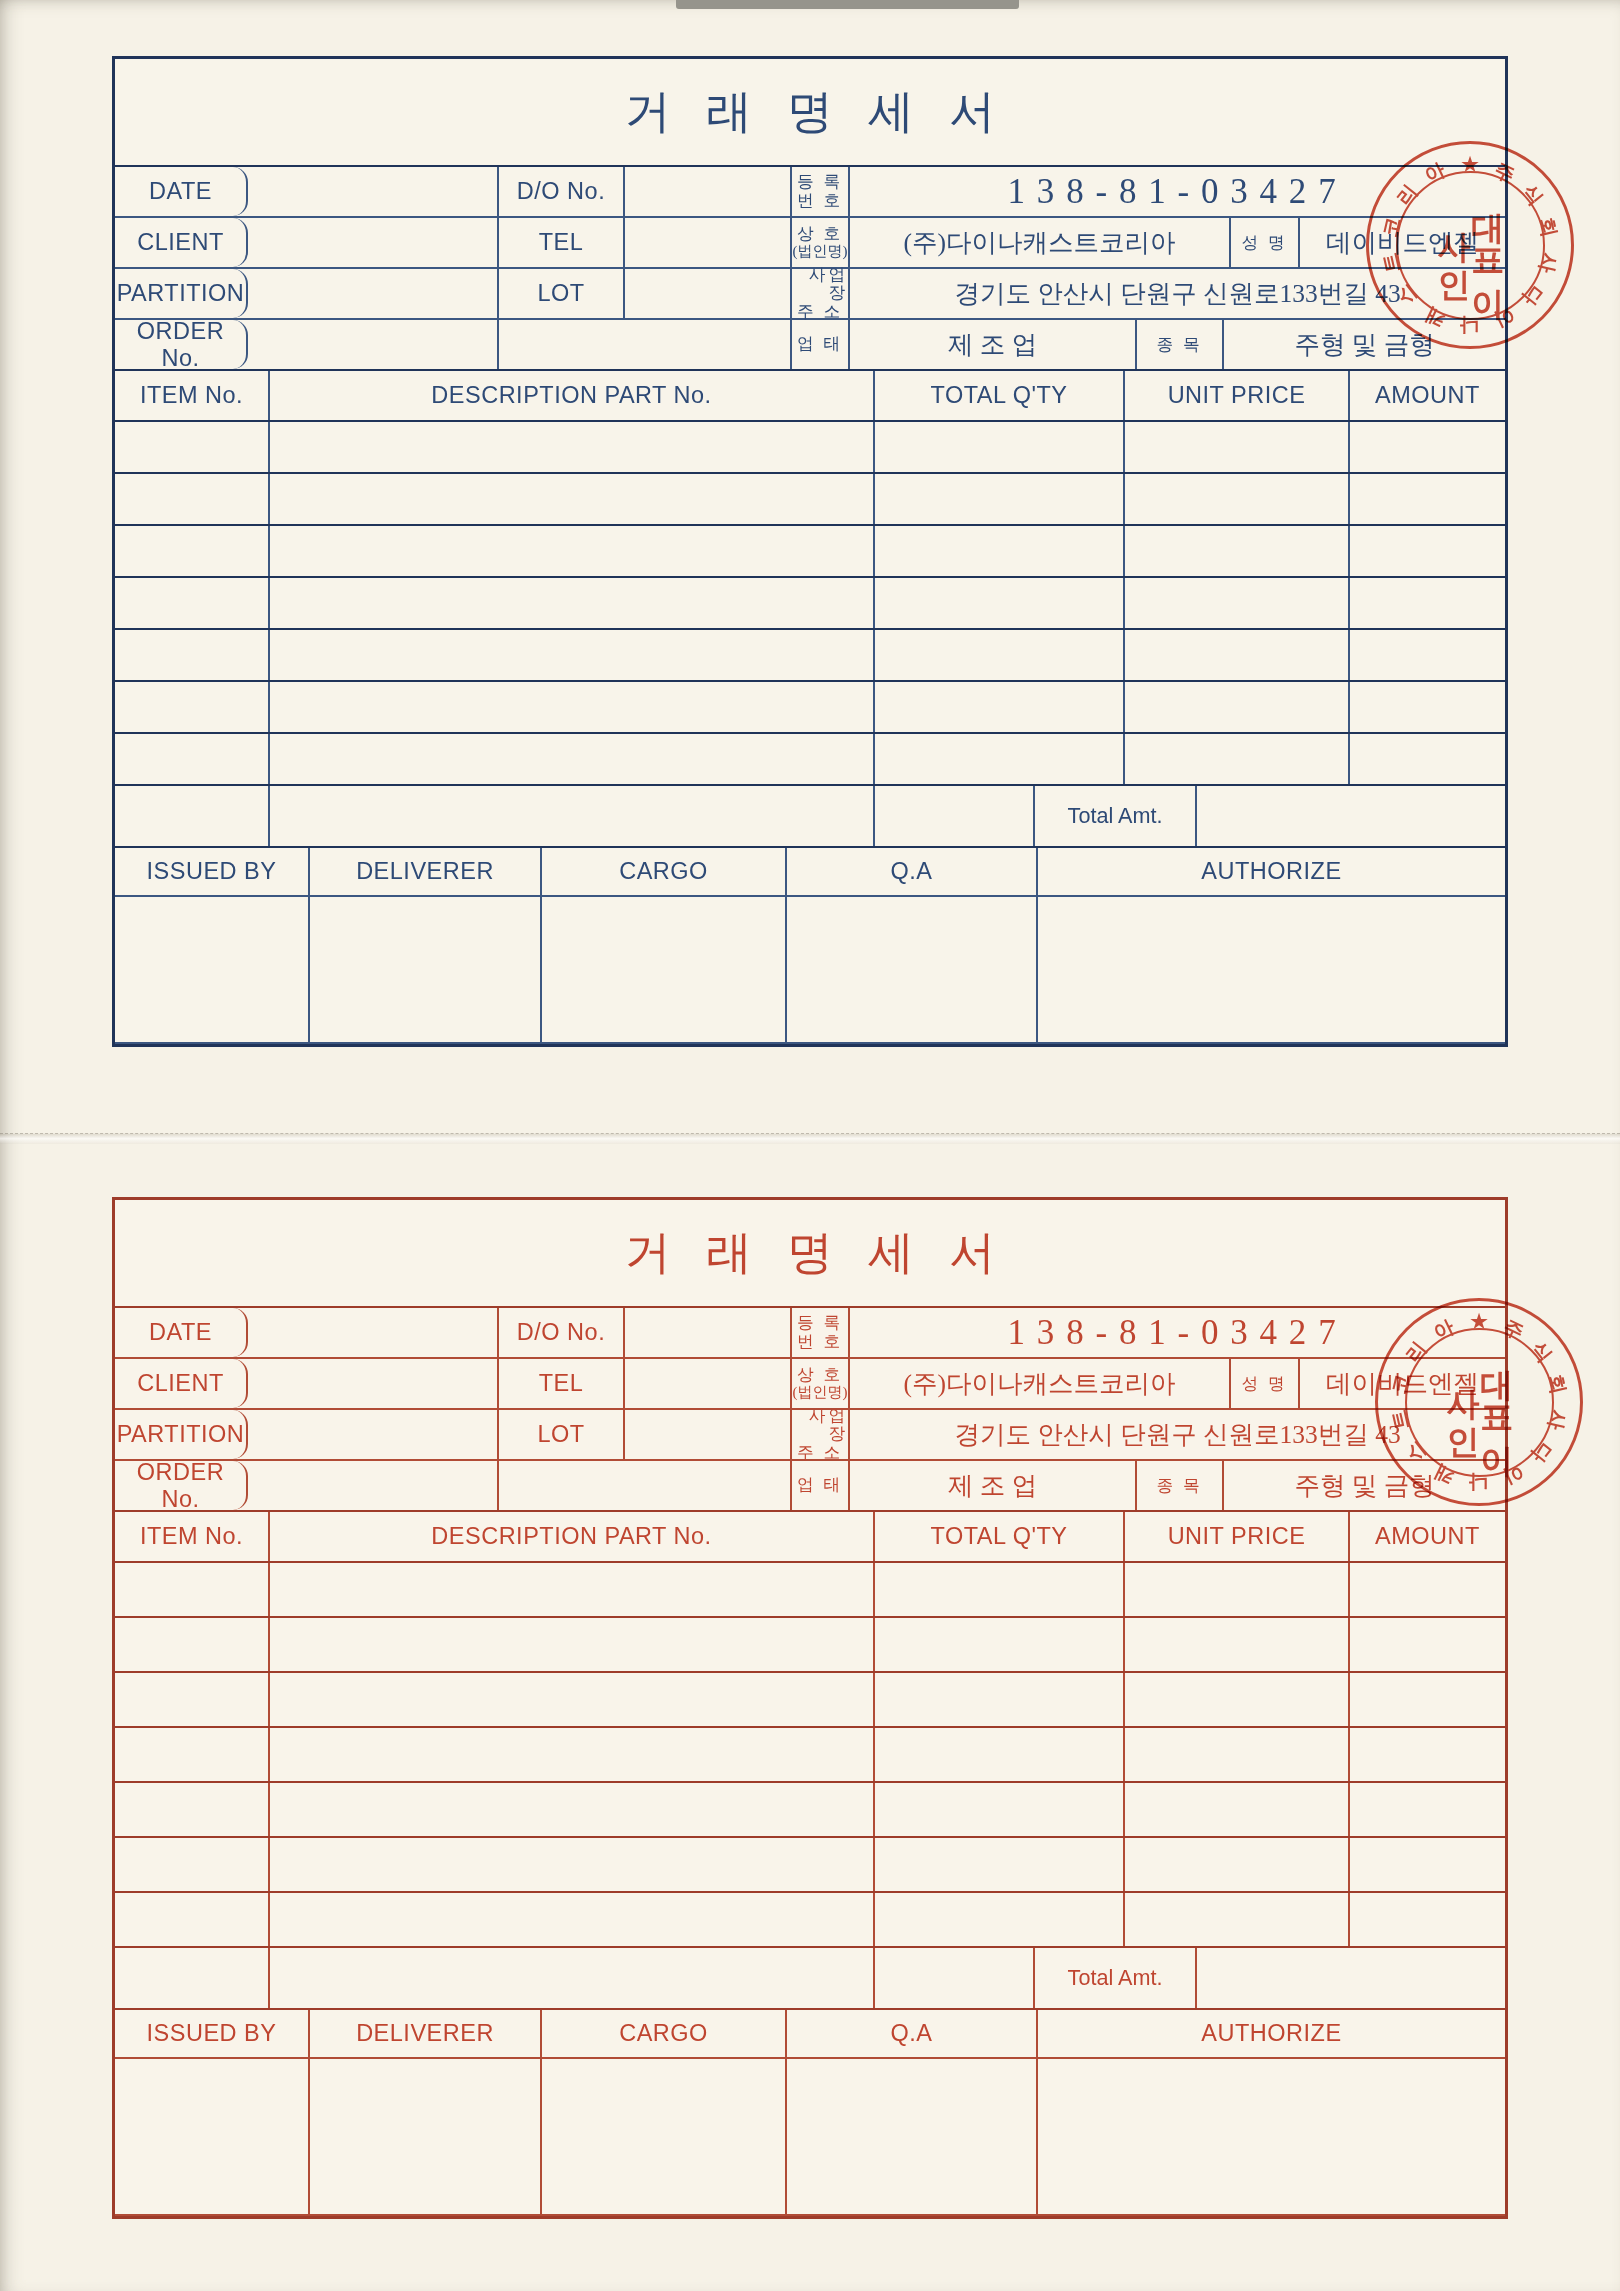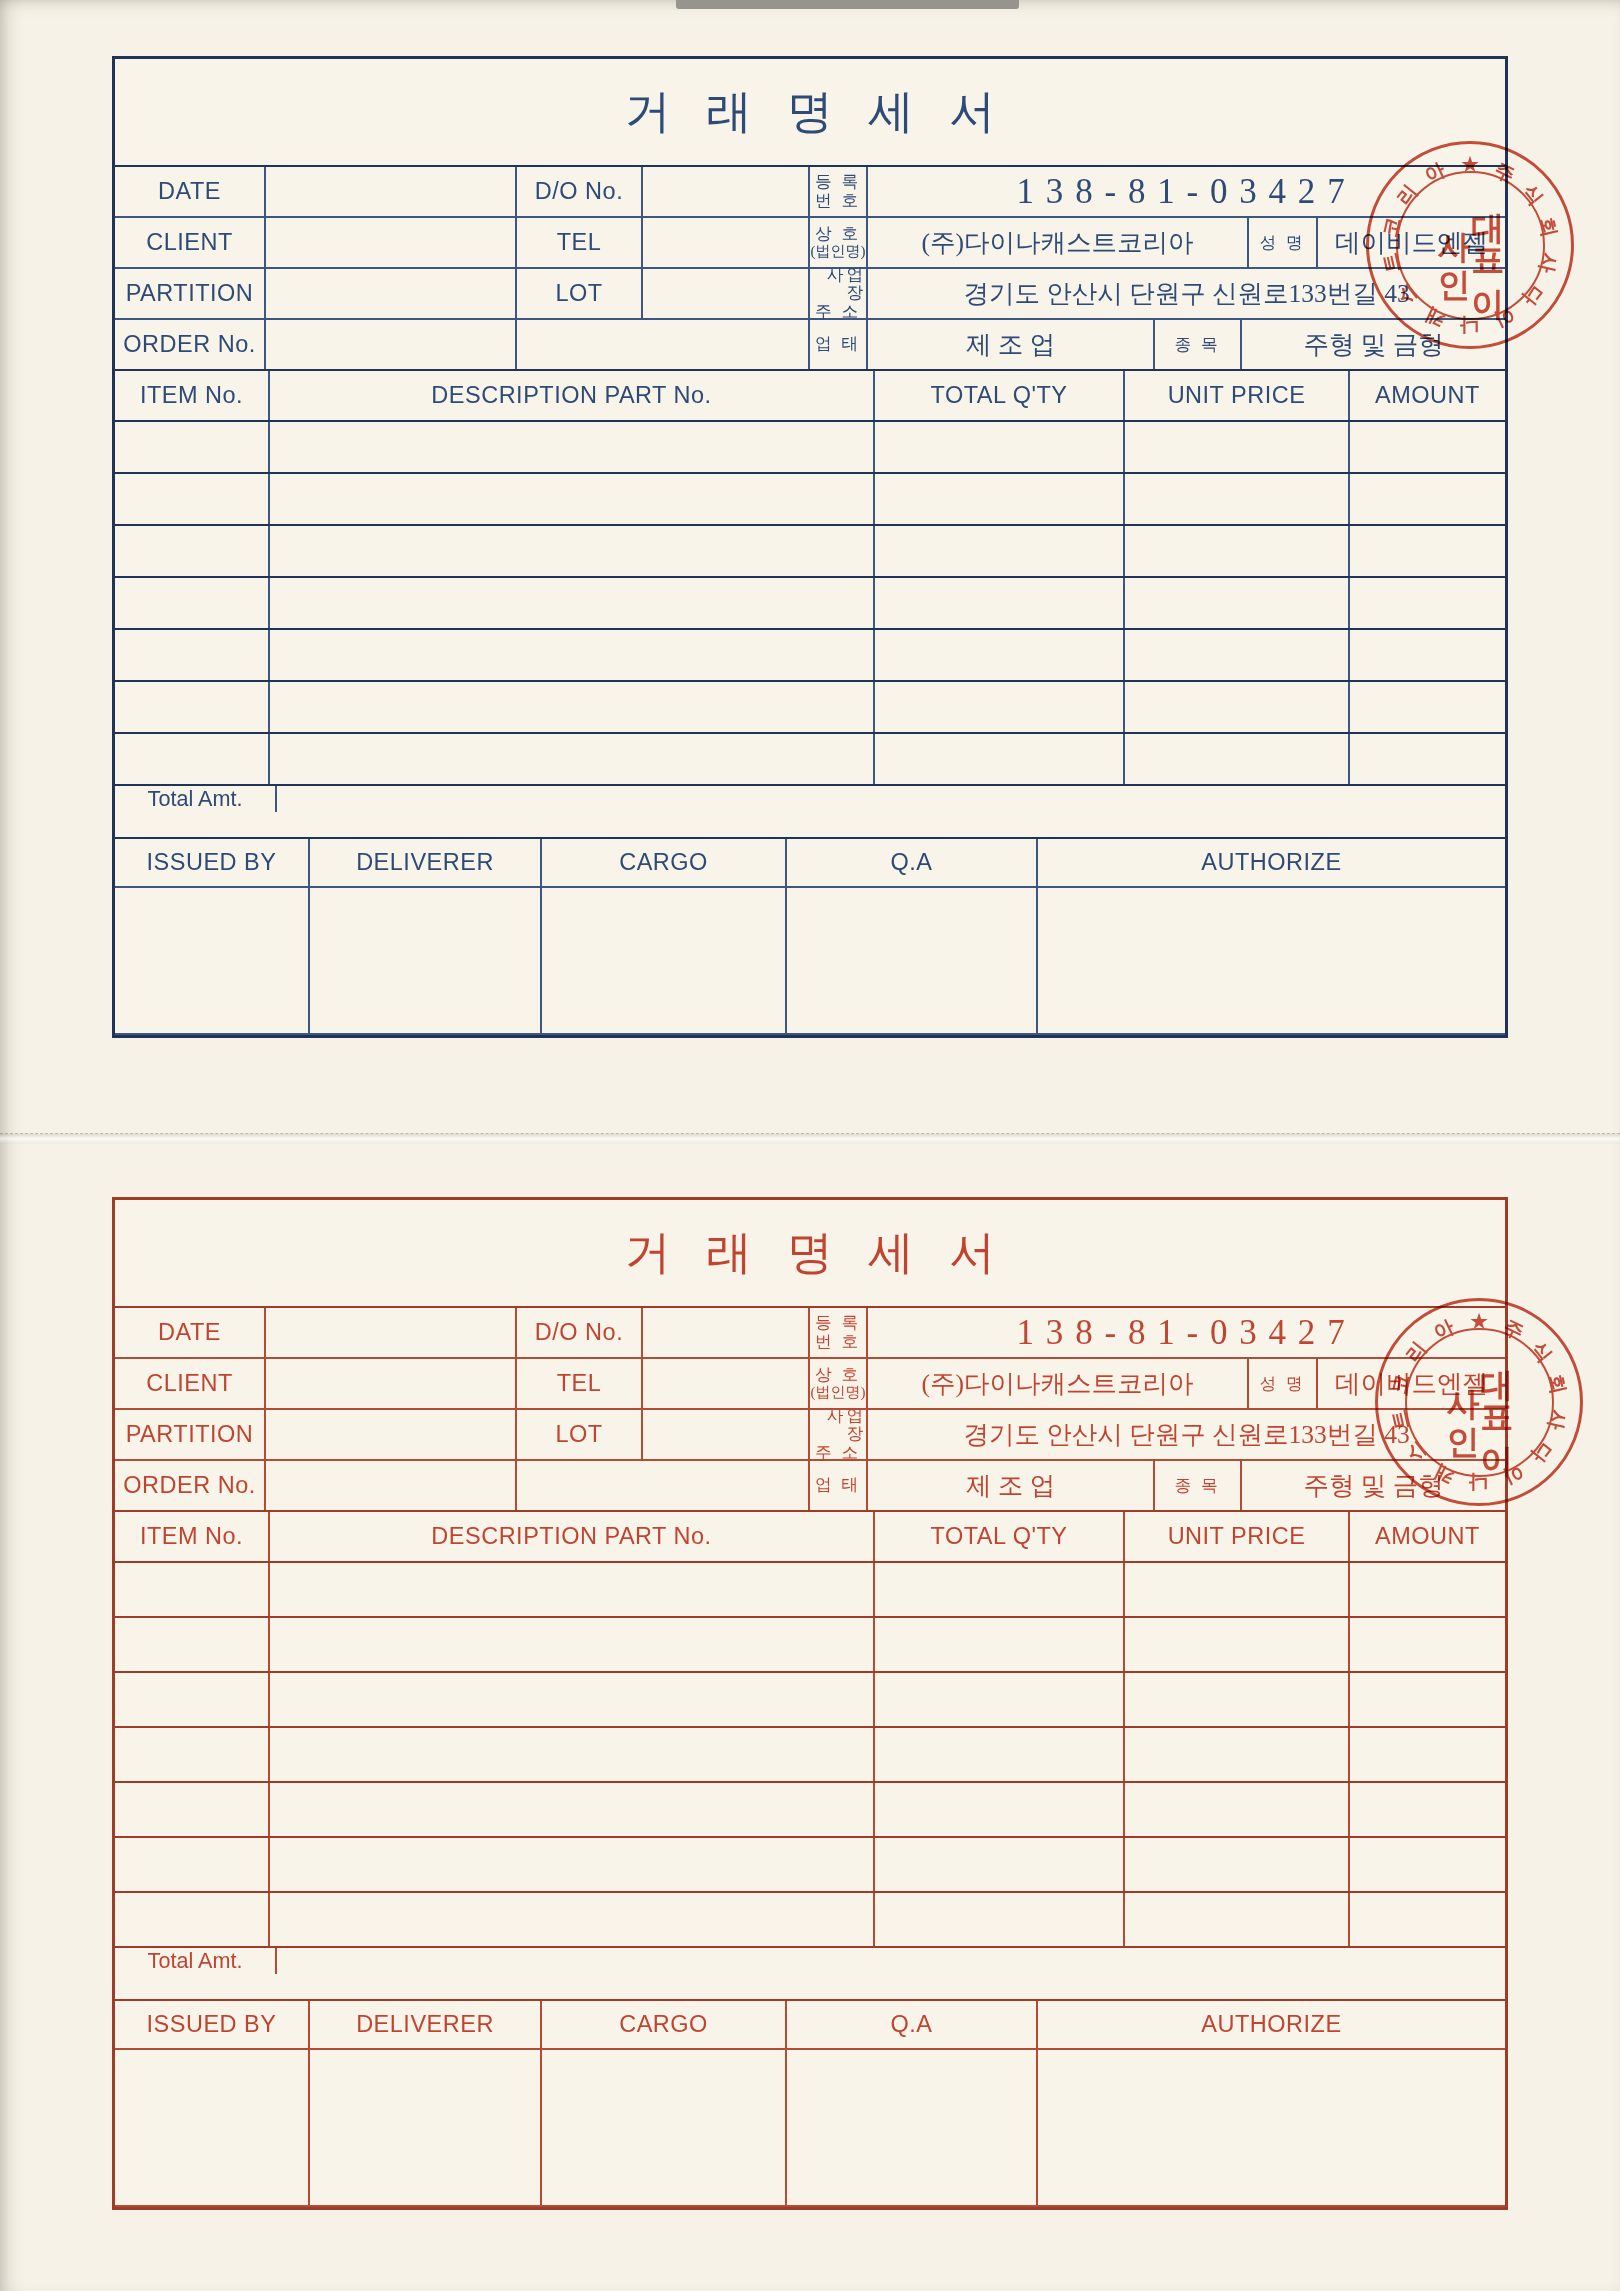--- a/index.html
+++ b/index.html
@@ -29,28 +29,28 @@
   .row:last-child{border-bottom:none;}
 
   .r-title{height:108px;border-bottom:2.9px solid var(--strong);align-items:center;justify-content:center;}
   .title{margin:0;font-family:"Liberation Serif","DejaVu Serif",serif;font-weight:500;
     font-size:46px;color:var(--ink);letter-spacing:11.8px;text-indent:11.8px;}
 
   .r-info{height:51px;}
   .r-order{border-bottom:2.9px solid var(--strong);}
   .r-head{height:51px;border-bottom:2.9px solid var(--strong);}
   .r-item{height:52px;border-bottom:2.5px solid var(--strong);}
-  .r-total{height:53px;border-bottom:2.9px solid var(--strong);flex-direction:column;}
+  .r-total{height:62px;border-bottom:2.9px solid var(--strong);}
   .r-fhead{height:49px;}
   .r-fbox{height:147px;}
   .form-red .r-item{height:55px;}
   .form-red .r-fbox{height:157px;}
 
   
-  .c-lbl1{width:151px;} .c-val1{width:251px;} .c-lbl2{width:126px;} .c-val2{width:167px;}
+  .c-lbl1{width:133px;border-radius:15px;} .c-val1{width:251px;} .c-lbl2{width:126px;} .c-val2{width:167px;}
   .c-klbl{width:58px;flex-direction:column;line-height:1.08;text-align:right;}
   .c-rest{flex:1;}
   .c-company{width:381px;} .c-namelbl{width:69px;} .c-name{flex:1;}
   .c-ordmid{width:251px;} .c-ordwide{width:293px;}
   .c-biz{width:287px;} .c-itemlbl{width:87px;} .c-bizitem{flex:1;text-align:center;}
   
   .i1{width:155px;} .i2{width:605px;} .i3{width:250px;} .i4{width:225px;} .i5{flex:1;}
   
   .t3{width:160px;} .t4{width:162px;} .t5{flex:1;}
   

